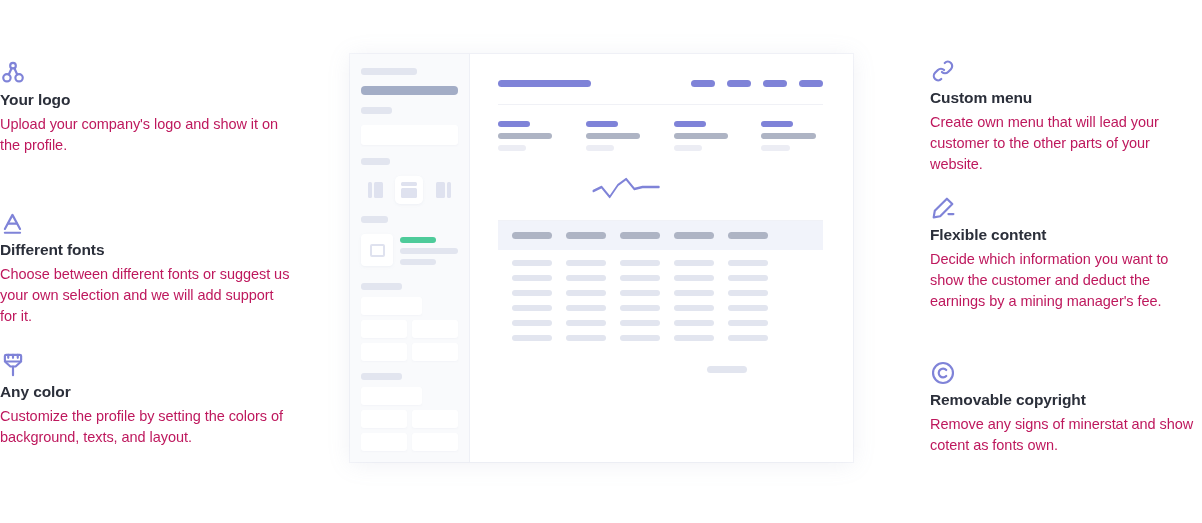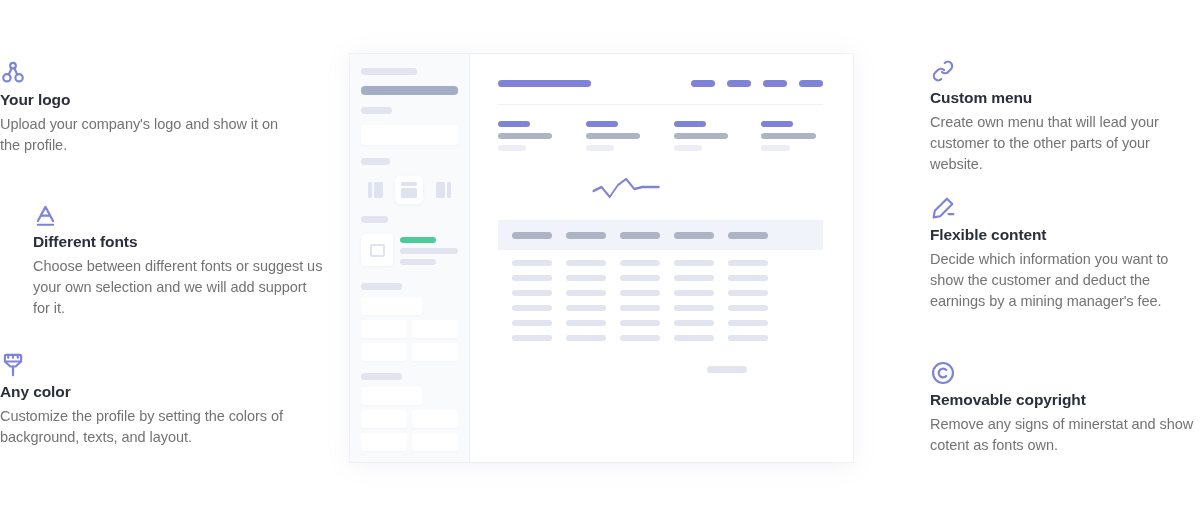--- a/index.html
+++ b/index.html
@@ -46,28 +46,28 @@
   .feature-title {
     font-size: 15.5px;
     font-weight: bold;
     color: #2b2f3a;
     line-height: 1.35;
     margin-bottom: 3px;
     letter-spacing: -0.1px;
   }
   .feature-desc {
     font-size: 14.5px;
-    color: #737373;
+    color: #be185d;
     line-height: 1.46;
     letter-spacing: -0.05px;
   }
 
   
   .f-logo    { top: 60px; }
-  .f-fonts   { top: 202px; margin-left: 33px; }
+  .f-fonts   { top: 210px; }
   .f-color   { top: 352px; }
   
   .f-menu    { top: 58px; }
   .f-flex    { top: 195px; }
   .f-copy    { top: 360px; }
 
   
   .mock-wrap {
     position: absolute;
     left: 350px;

